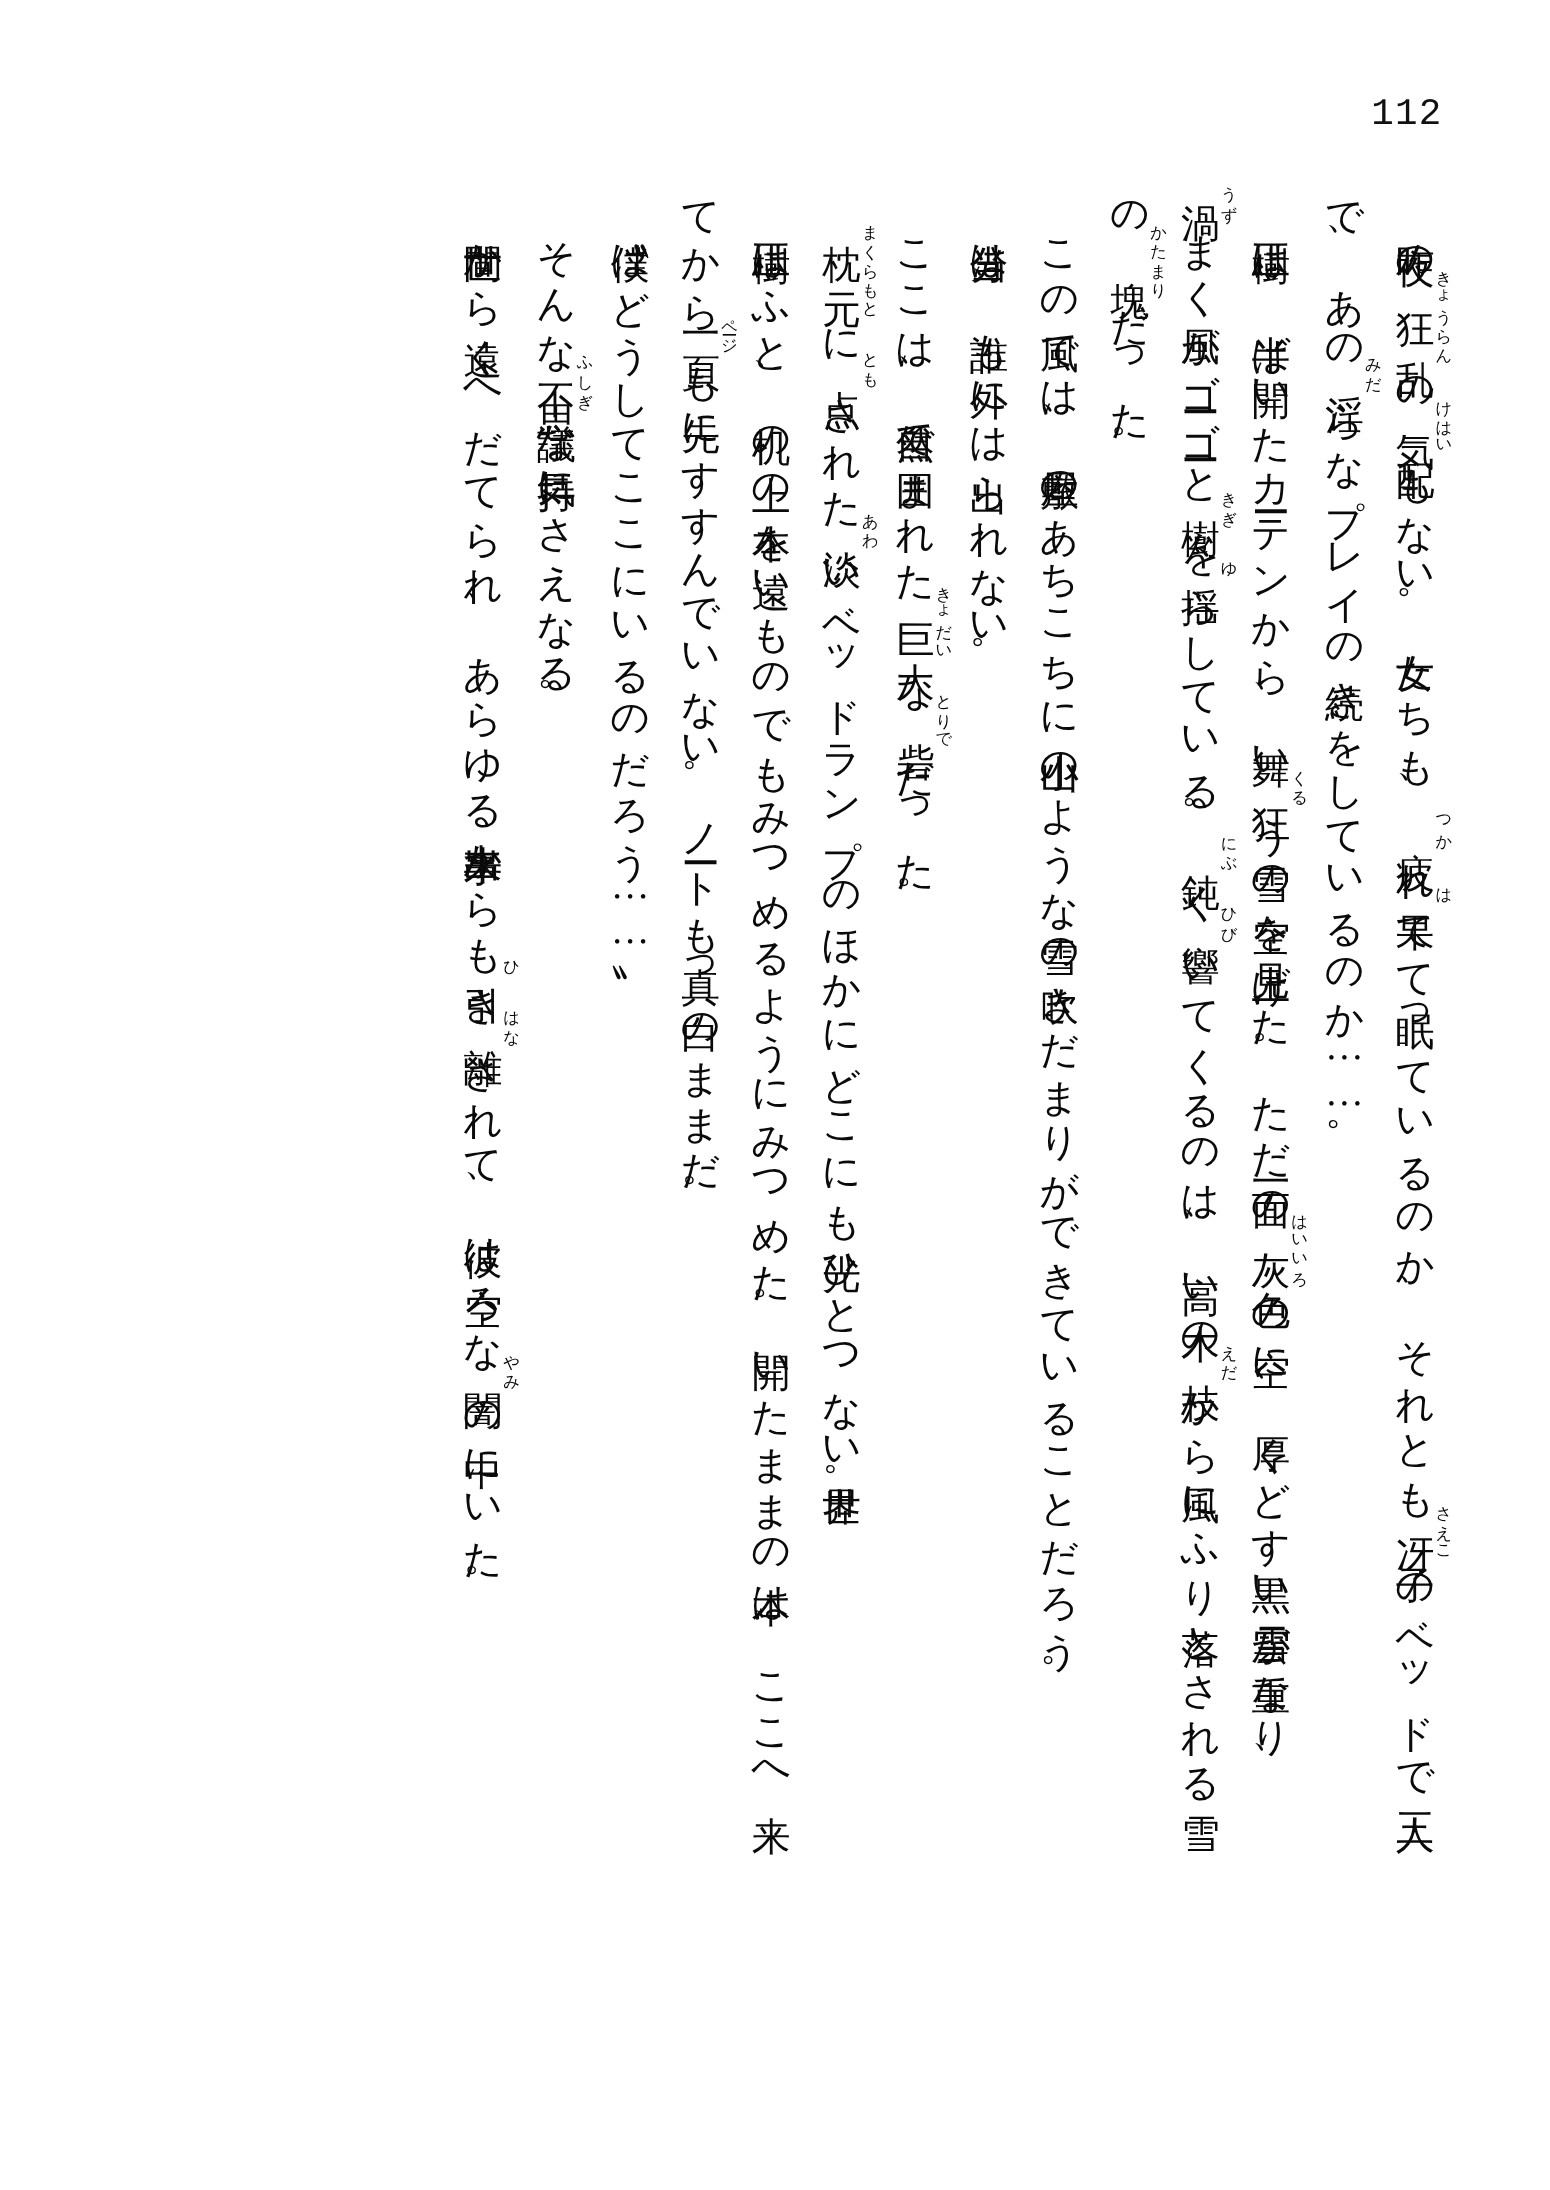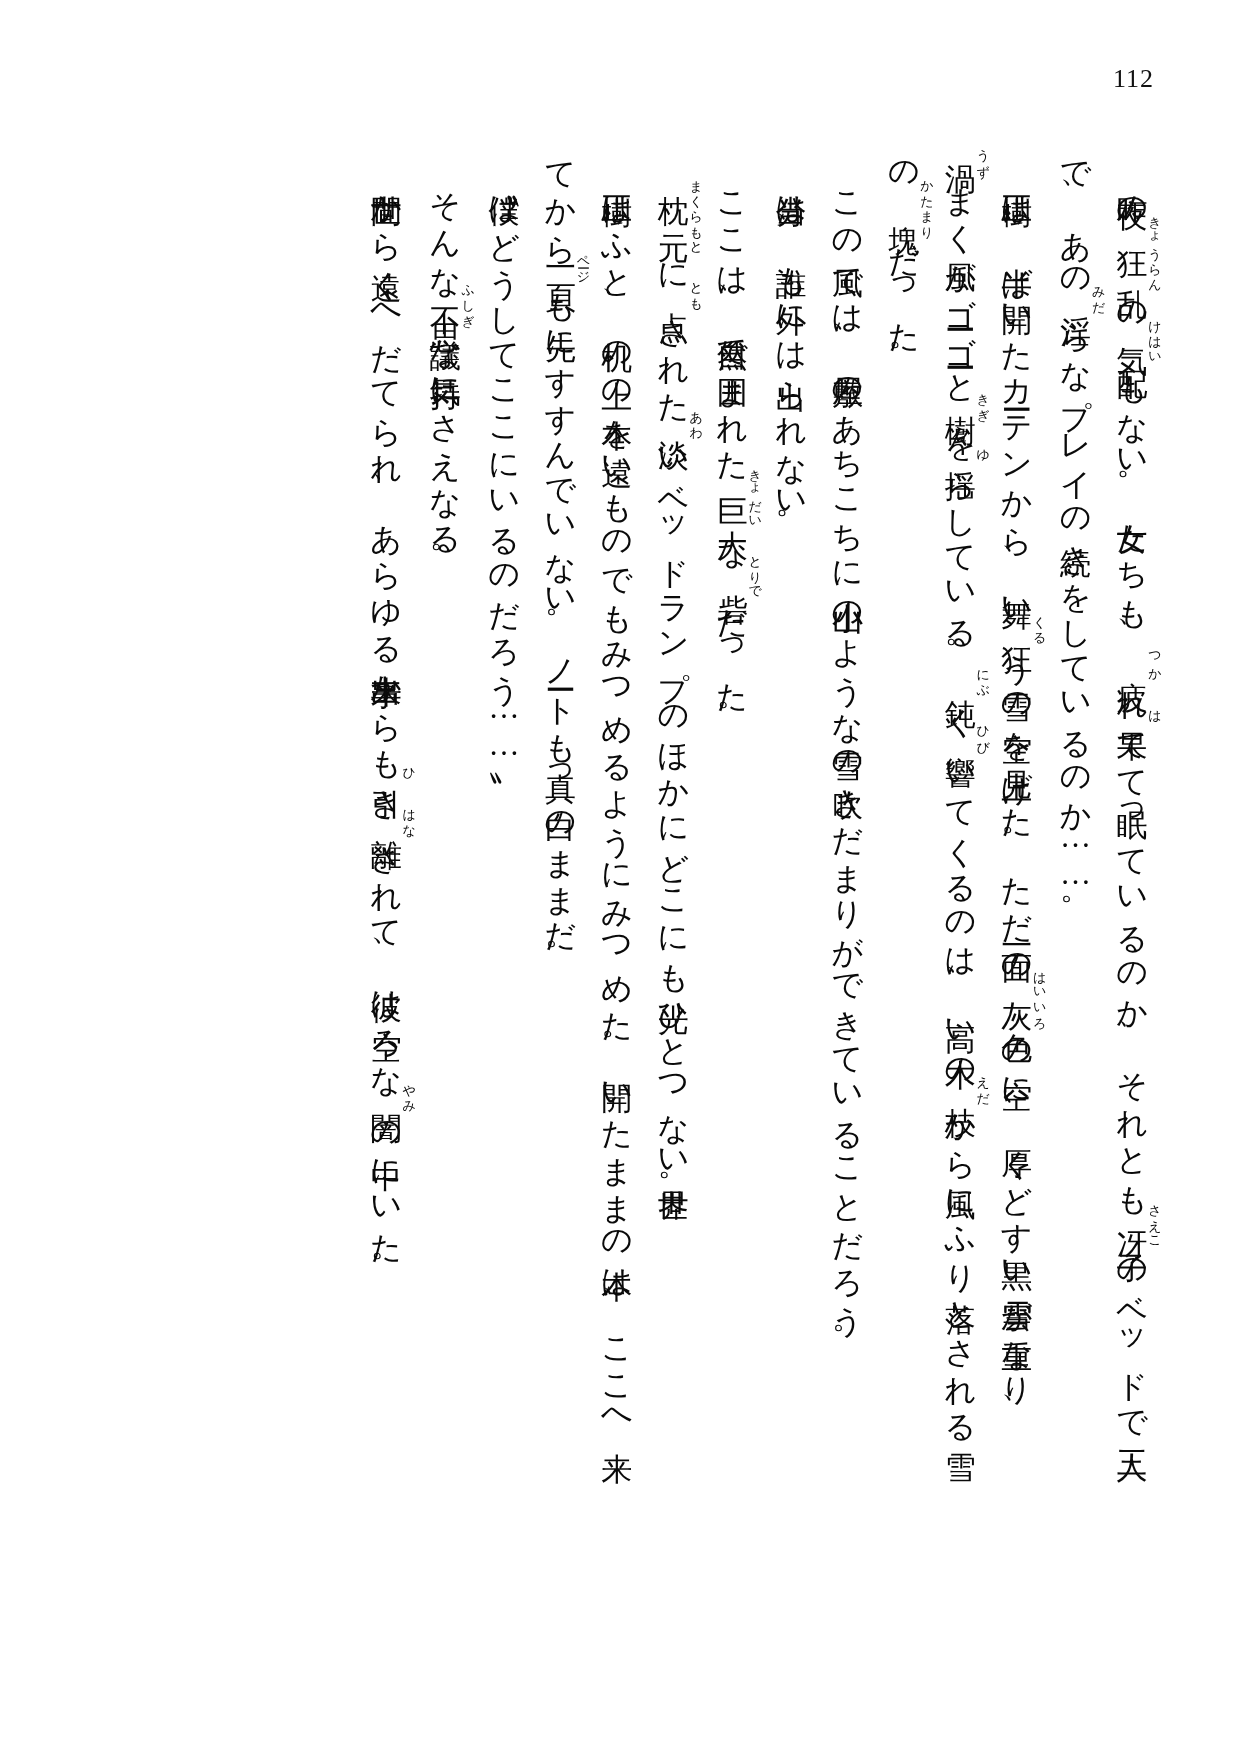--- a/index.html
+++ b/index.html
@@ -11,25 +11,25 @@
     position: relative;
     width: 1240px;
     height: 1752px;
     background: #ffffff;
     font-family: "Liberation Serif", "DejaVu Serif", serif;
     color: #0a0a0a;
     overflow: hidden;
   }
   .page-number {
     position: absolute;
-    top: 64px;
+    top: 75px;
     right: 86px;
-    font-size: 26px;
+    font-size: 30px;
     letter-spacing: 1px;
-    font-family: Liberation Serif, serif;
+    font-family: Liberation Mono, monospace;
     color: #111;
   }
   .body-text {
     position: absolute;
     top: 140px;
     right: 78px;
     left: 100px;
     height: 1290px;
     writing-mode: vertical-rl;
     text-orientation: upright;

